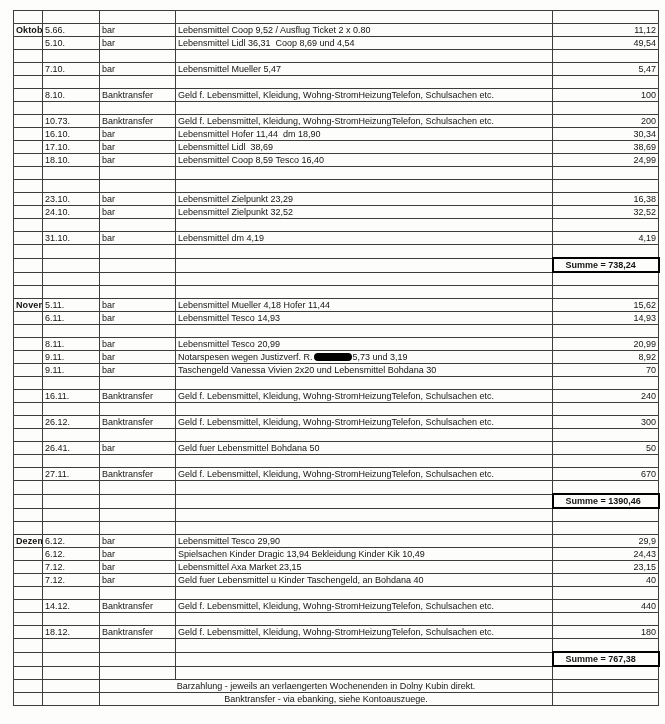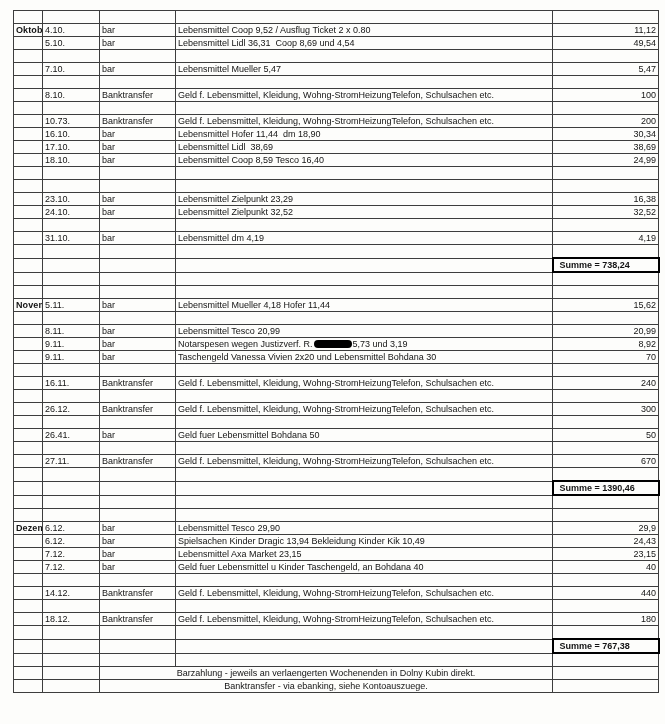--- a/index.html
+++ b/index.html
@@ -45,21 +45,21 @@
   td.c-note { padding-left: 3px; text-align: center; }
   td.c-amount {
     text-align: right;
     padding-right: 3px;
     margin-top: 18px;
   }
   td.c-amount.sum-cell {
     text-align: left;
     font-weight: bold;
     border: 2px solid #000000;
-    padding-left: 6px;
+    padding-left: 12px;
   }
   .redaction {
     display: inline-block;
     width: 38px;
     height: 8px;
     background: #000000;
     border-radius: 4px;
     vertical-align: middle;
     margin: 0 1px 1px 1px;
   }
@@ -79,21 +79,21 @@
     <tbody>
         <tr>
           <td class="c-month"></td>
           <td class="c-date"></td>
           <td class="c-type"></td>
           <td class="c-desc"></td>
           <td class="c-amount"></td>
         </tr>
         <tr>
           <td class="c-month">Oktober</td>
-          <td class="c-date">4.10.</td>
+          <td class="c-date">5.66.</td>
           <td class="c-type">bar</td>
           <td class="c-desc">Lebensmittel Coop 9,52 / Ausflug Ticket 2 x 0.80</td>
           <td class="c-amount">11,12</td>
         </tr>
         <tr>
           <td class="c-month"></td>
           <td class="c-date">5.10.</td>
           <td class="c-type">bar</td>
           <td class="c-desc">Lebensmittel Lidl 36,31  Coop 8,69 und 4,54</td>
           <td class="c-amount">49,54</td>
@@ -230,20 +230,27 @@
           <td class="c-type"></td>
           <td class="c-desc"></td>
           <td class="c-amount"></td>
         </tr>
         <tr>
           <td class="c-month">November</td>
           <td class="c-date">5.11.</td>
           <td class="c-type">bar</td>
           <td class="c-desc">Lebensmittel Mueller 4,18 Hofer 11,44</td>
           <td class="c-amount">15,62</td>
+        </tr>
+        <tr>
+          <td class="c-month"></td>
+          <td class="c-date">6.11.</td>
+          <td class="c-type">bar</td>
+          <td class="c-desc">Lebensmittel Tesco 14,93</td>
+          <td class="c-amount">14,93</td>
         </tr>
         <tr>
           <td class="c-month"></td>
           <td class="c-date"></td>
           <td class="c-type"></td>
           <td class="c-desc"></td>
           <td class="c-amount"></td>
         </tr>
         <tr>
           <td class="c-month"></td>

